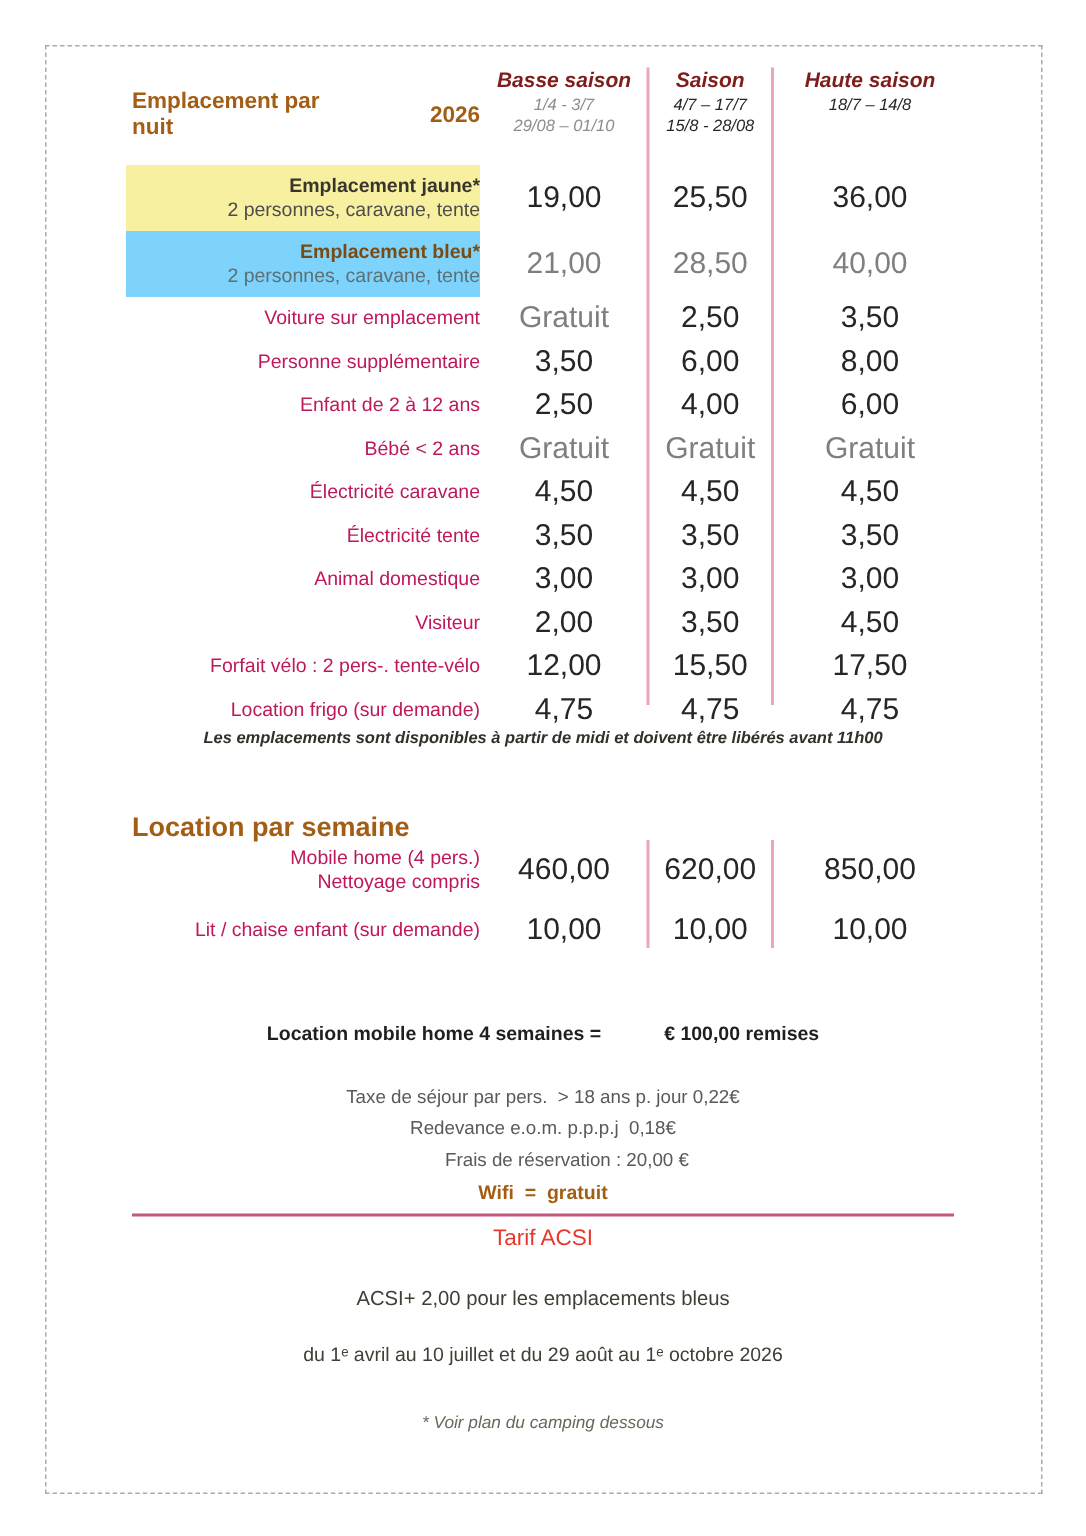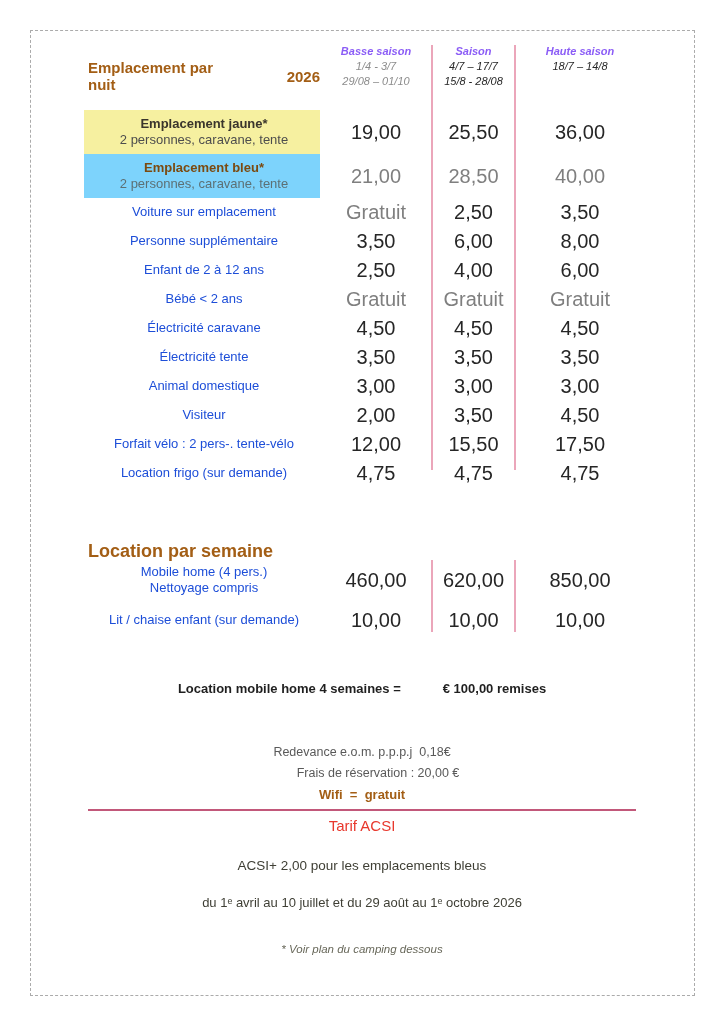--- a/index.html
+++ b/index.html
@@ -16,39 +16,39 @@
   .vsep.s1b{left:514px;top:45px;height:425px;}
   .vsep.s2a{left:431px;top:560px;height:72px;}
   .vsep.s2b{left:514px;top:560px;height:72px;}
 
   
   .table1{position:absolute;left:84px;top:42px;width:561px;display:grid;
     grid-template-columns:236px 112px 83px 130px;
     grid-template-rows:68px 44px 44px repeat(10,29px);}
   .trow{display:contents;}
   .cell{display:flex;align-items:center;justify-content:center;}
-  .label-cell{flex-direction:column;align-items:center;justify-content:center;
+  .label-cell{flex-direction:column;align-items:flex-end;justify-content:center;
     padding-left:4px;box-sizing:border-box;}
   .val{font-size:20px;color:#262626;}
   .val.muted{color:#7f7f7f;}
-  .row-label{font-size:13px;color:#1d4ed8;line-height:1.25;}
+  .row-label{font-size:13px;color:#be185d;line-height:1.25;}
   .row-label.bold-dark{font-weight:bold;color:#3a352c;}
   .row-label.bold-brown{font-weight:bold;color:#7b4a10;}
   .row-sublabel{font-size:13px;color:#4d4d4d;line-height:1.25;}
   .row-sublabel.on-blue{color:#5c7075;}
   .hl-yellow{background:#f6f0a0;}
   .hl-blue{background:#7dd3fc;}
 
   
   .hdr-title-cell{display:flex;align-items:center;gap:43px;padding-left:4px;
     box-sizing:border-box;}
   .doc-title,.doc-year{font-size:15px;font-weight:bold;color:#a35e15;}
   .season-cell{display:flex;flex-direction:column;align-items:center;
     justify-content:flex-start;padding-top:3px;box-sizing:border-box;}
-  .season-name{font-size:11px;font-weight:bold;font-style:italic;color:#8b5cf6;
+  .season-name{font-size:14px;font-weight:bold;font-style:italic;color:#7f1d1d;
     line-height:1.25;}
   .season-date{font-size:11px;font-style:italic;color:#262626;line-height:1.35;}
   .season-date.gray{color:#8c8c8c;}
 
   .center-line{position:absolute;left:30px;width:664px;text-align:center;}
   .note1{top:486px;font-size:11px;font-weight:bold;font-style:italic;color:#33302a;}
 
   .weekly-heading{position:absolute;left:88px;top:541px;font-size:18px;
     font-weight:bold;color:#a35e15;}
   .table2{position:absolute;left:84px;top:556px;width:561px;display:grid;
@@ -209,20 +209,21 @@
     <div class="trow">
       <div class="cell label-cell">
         <span class="row-label">Location frigo (sur demande)</span>
       </div>
       <div class="cell val">4,75</div>
       <div class="cell val">4,75</div>
       <div class="cell val">4,75</div>
     </div>
   </div>
 
+  <div class="center-line note1">Les emplacements sont disponibles à partir de midi et doivent être libérés avant 11h00</div>
 
   <div class="weekly-heading">Location par semaine</div>
 
   <div class="table2">
     <div class="trow">
       <div class="cell label-cell">
         <span class="row-label">Mobile home (4 pers.)</span>
         <span class="row-label">Nettoyage compris</span>
       </div>
       <div class="cell val">460,00</div>
@@ -237,20 +238,21 @@
       <div class="cell val">10,00</div>
       <div class="cell val">10,00</div>
     </div>
   </div>
 
 
   <div class="center-line discount">
     <span>Location mobile home 4 semaines =</span><span class="gap"></span><span>€ 100,00 remises</span>
   </div>
 
+  <div class="center-line fee f1">Taxe de séjour par pers.&nbsp; &gt; 18 ans p. jour 0,22€</div>
   <div class="center-line fee f2">Redevance e.o.m. p.p.p.j&nbsp; 0,18€</div>
   <div class="center-line fee f3">Frais de réservation : 20,00 €</div>
   <div class="center-line wifi">Wifi&nbsp; =&nbsp; gratuit</div>
 
   <div class="rose-hr"></div>
   <div class="center-line acsi-title">Tarif ACSI</div>
   <div class="center-line acsi-l2">ACSI+ 2,00 pour les emplacements bleus</div>
   <div class="center-line acsi-l4">du 1ᵉ avril au 10 juillet et du 29 août au 1ᵉ octobre 2026</div>
 
   <div class="center-line footnote">* Voir plan du camping dessous</div>

